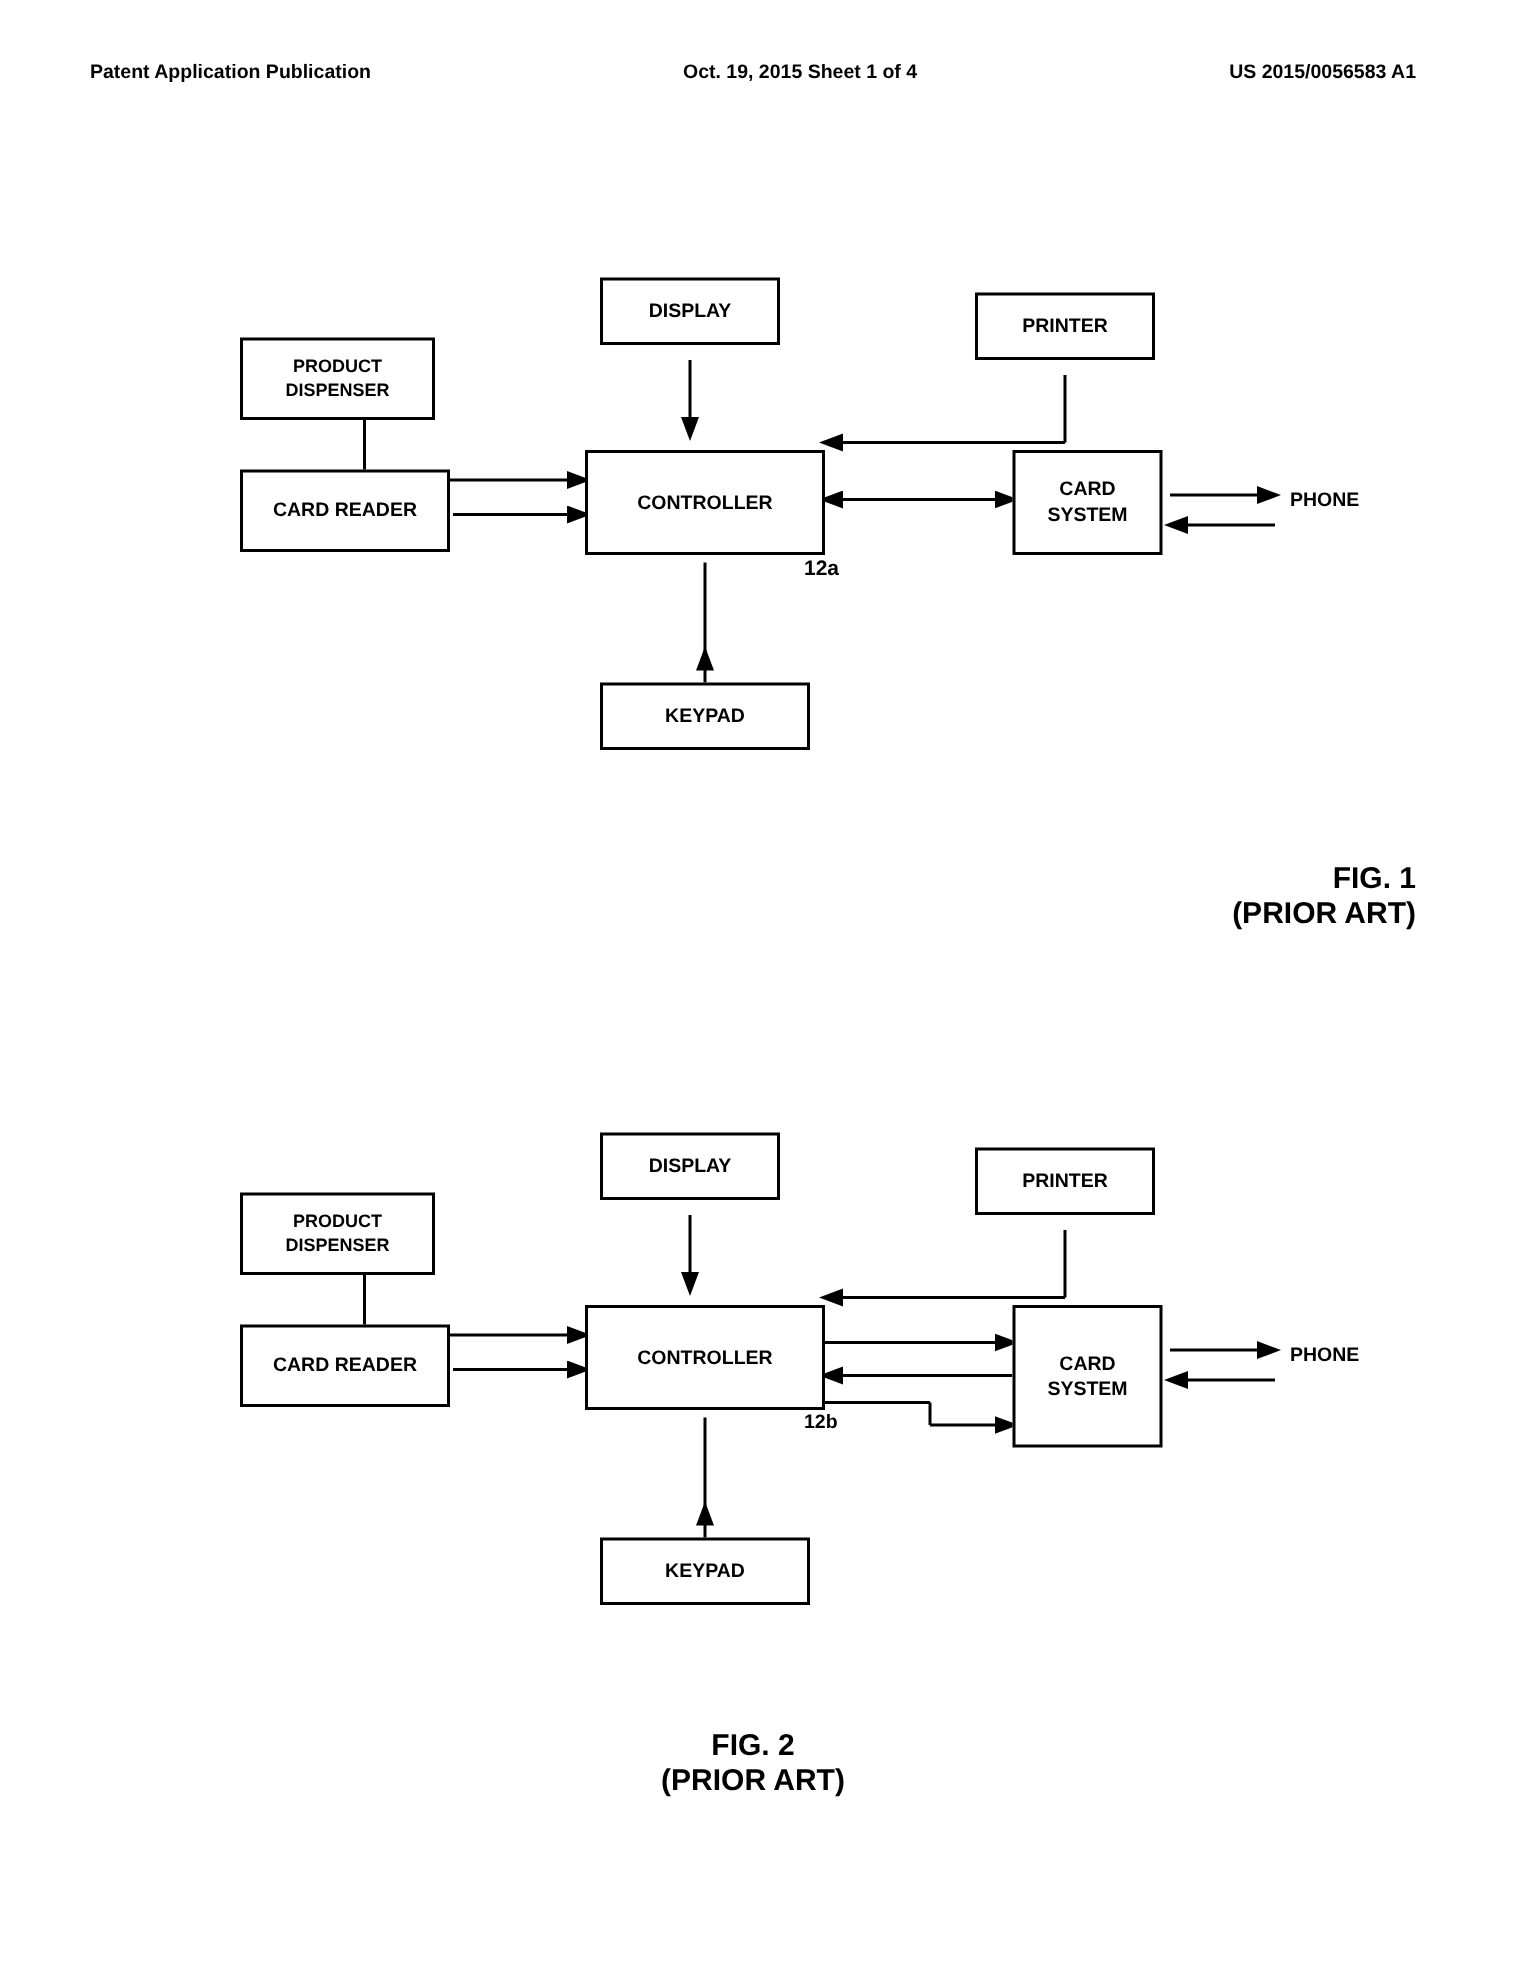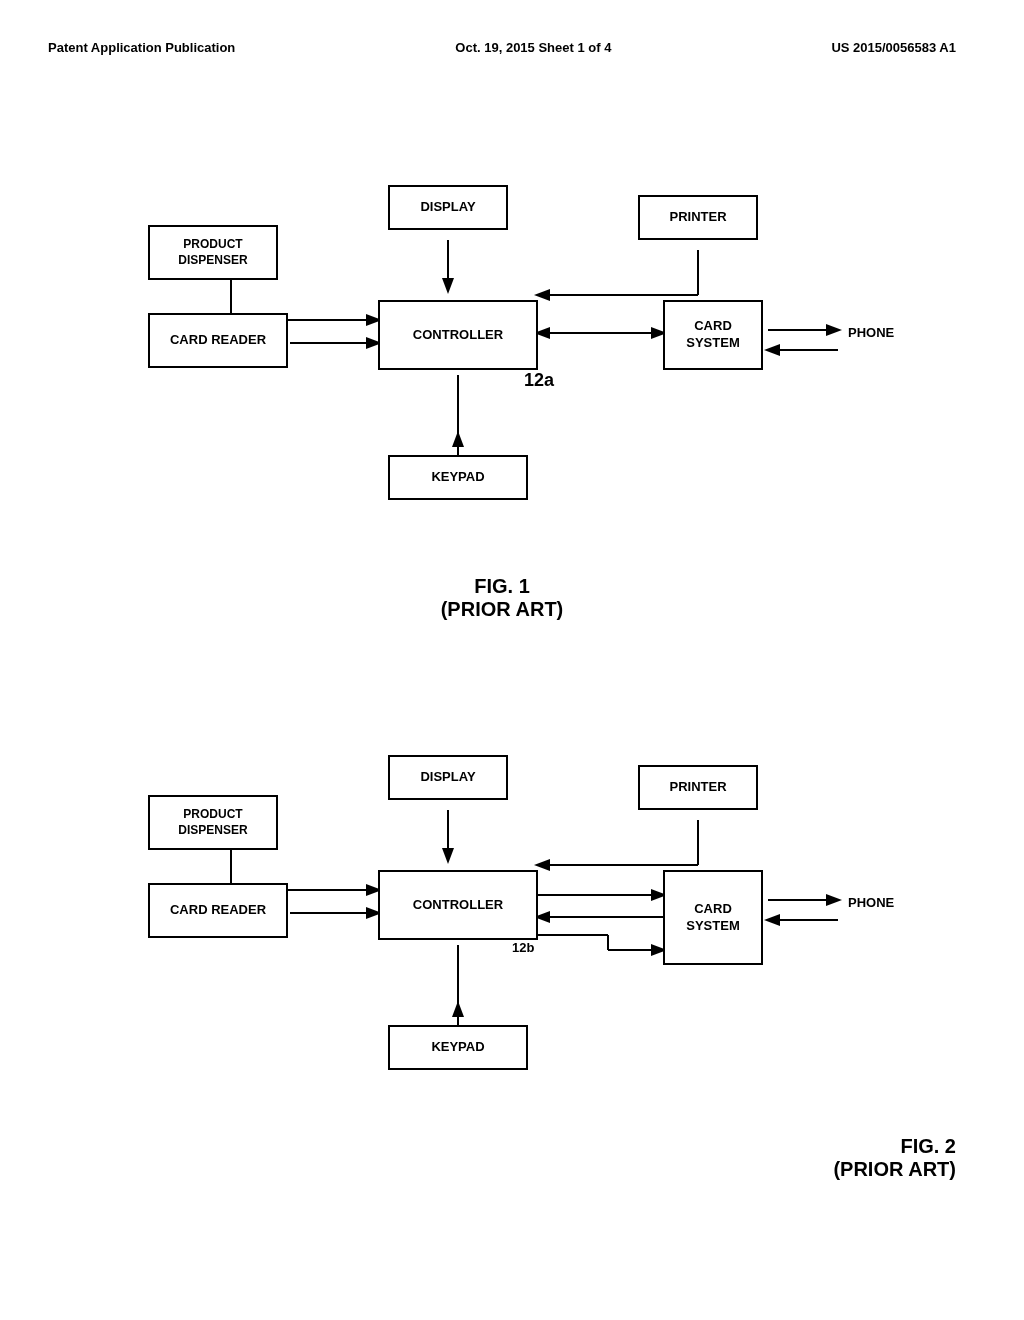--- a/index.html
+++ b/index.html
@@ -8,21 +8,21 @@
       font-family: Arial, Helvetica, sans-serif;
       width: 1024px;
       min-height: 1320px;
       position: relative;
     }
 
     .page {
       width: 1004px;
       min-height: 1320px;
       background: #fff;
-      padding: 40px 48px;
+      padding: 40px 60px;
       position: relative;
     }
 
     .header {
       display: flex;
       justify-content: space-between;
       align-items: flex-start;
       margin-bottom: 30px;
       font-size: 14px;
       font-weight: bold;
@@ -141,40 +141,40 @@
       </div>
 
       <div class="box" style="left:100px; top:228px; width:140px; height:55px;">
         <span>CARD READER</span>
       </div>
 
       <div class="box" style="left:330px; top:215px; width:160px; height:70px;">
         <span>CONTROLLER</span>
       </div>
 
-      <div style="position:absolute; left:476px; top:285px; font-size:18px; font-weight:bold;">
+      <div style="position:absolute; left:476px; top:285px; font-size:14px; font-weight:bold;">
         <span>12a</span>
       </div>
 
       <div class="box" style="left:615px; top:215px; width:100px; height:70px;">
         <span style="white-space:pre-line;">CARD
 SYSTEM</span>
       </div>
 
       <div style="position:absolute; left:800px; top:240px; font-size:13px; font-weight:bold;">
         <span>PHONE</span>
       </div>
 
       <div class="box" style="left:340px; top:370px; width:140px; height:45px;">
         <span>KEYPAD</span>
       </div>
 
     </div>
 
-    <div class="fig-label" style="margin-top: 10px;">
+    <div class="fig-label" style="margin-top: 10px; text-align: right;">
       <div class="fig-num">FIG. 1</div>
       <div class="fig-sub">(PRIOR ART)</div>
     </div>
   </div>
 
   <div class="diagram-section">
     <div class="diagram-wrapper">
 
       <svg class="diagram-svg" xmlns="http://www.w3.org/2000/svg">
         <defs>
@@ -225,38 +225,38 @@
       </div>
 
       <div class="box" style="left:100px; top:228px; width:140px; height:55px;">
         <span>CARD READER</span>
       </div>
 
       <div class="box" style="left:330px; top:215px; width:160px; height:70px;">
         <span>CONTROLLER</span>
       </div>
 
-      <div style="position:absolute; left:464px; top:285px; font-size:13px; font-weight:bold;">
+      <div style="position:absolute; left:476px; top:285px; font-size:13px; font-weight:bold;">
         <span>12b</span>
       </div>
 
       <div class="box" style="left:615px; top:215px; width:100px; height:95px;">
         <span style="white-space:pre-line;">CARD
 SYSTEM</span>
       </div>
 
       <div style="position:absolute; left:800px; top:240px; font-size:13px; font-weight:bold;">
         <span>PHONE</span>
       </div>
 
       <div class="box" style="left:340px; top:370px; width:140px; height:45px;">
         <span>KEYPAD</span>
       </div>
 
     </div>
 
-    <div class="fig-label" style="margin-top: 0; text-align: right;">
+    <div class="fig-label" style="margin-top: 18px;">
       <div class="fig-num">FIG. 2</div>
       <div class="fig-sub">(PRIOR ART)</div>
     </div>
   </div>
 
 </div>
 
 </body></html>

